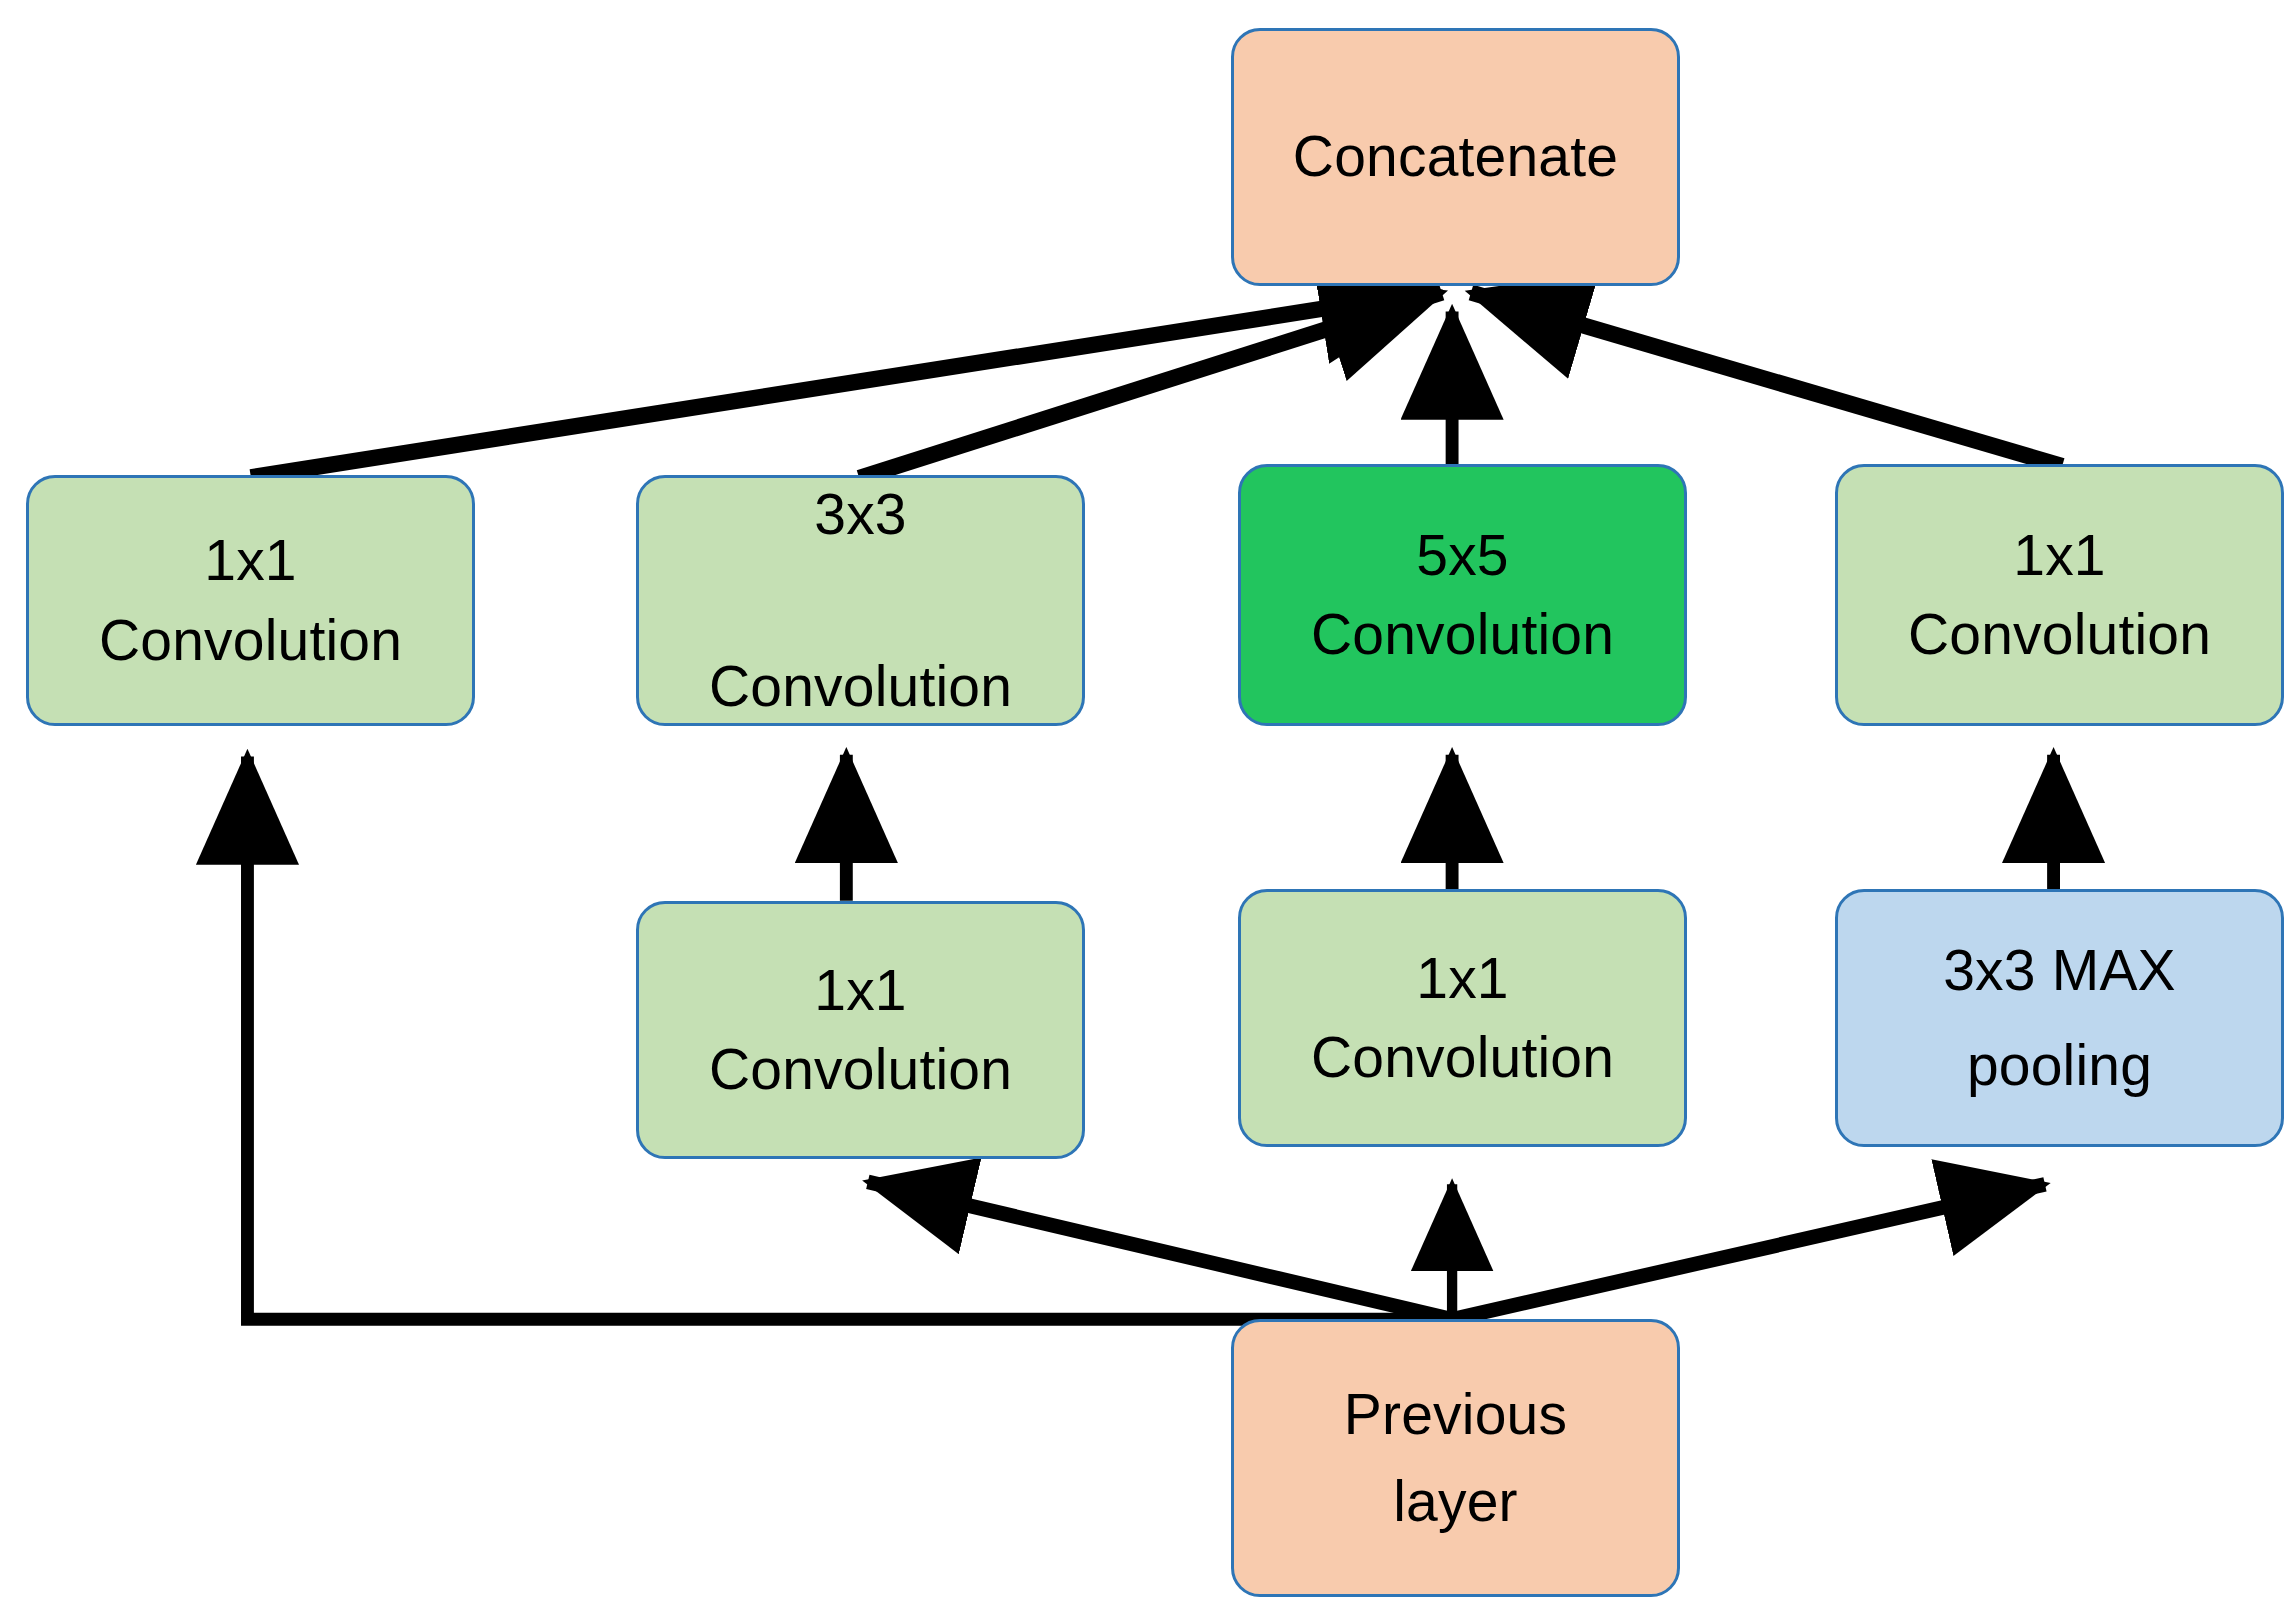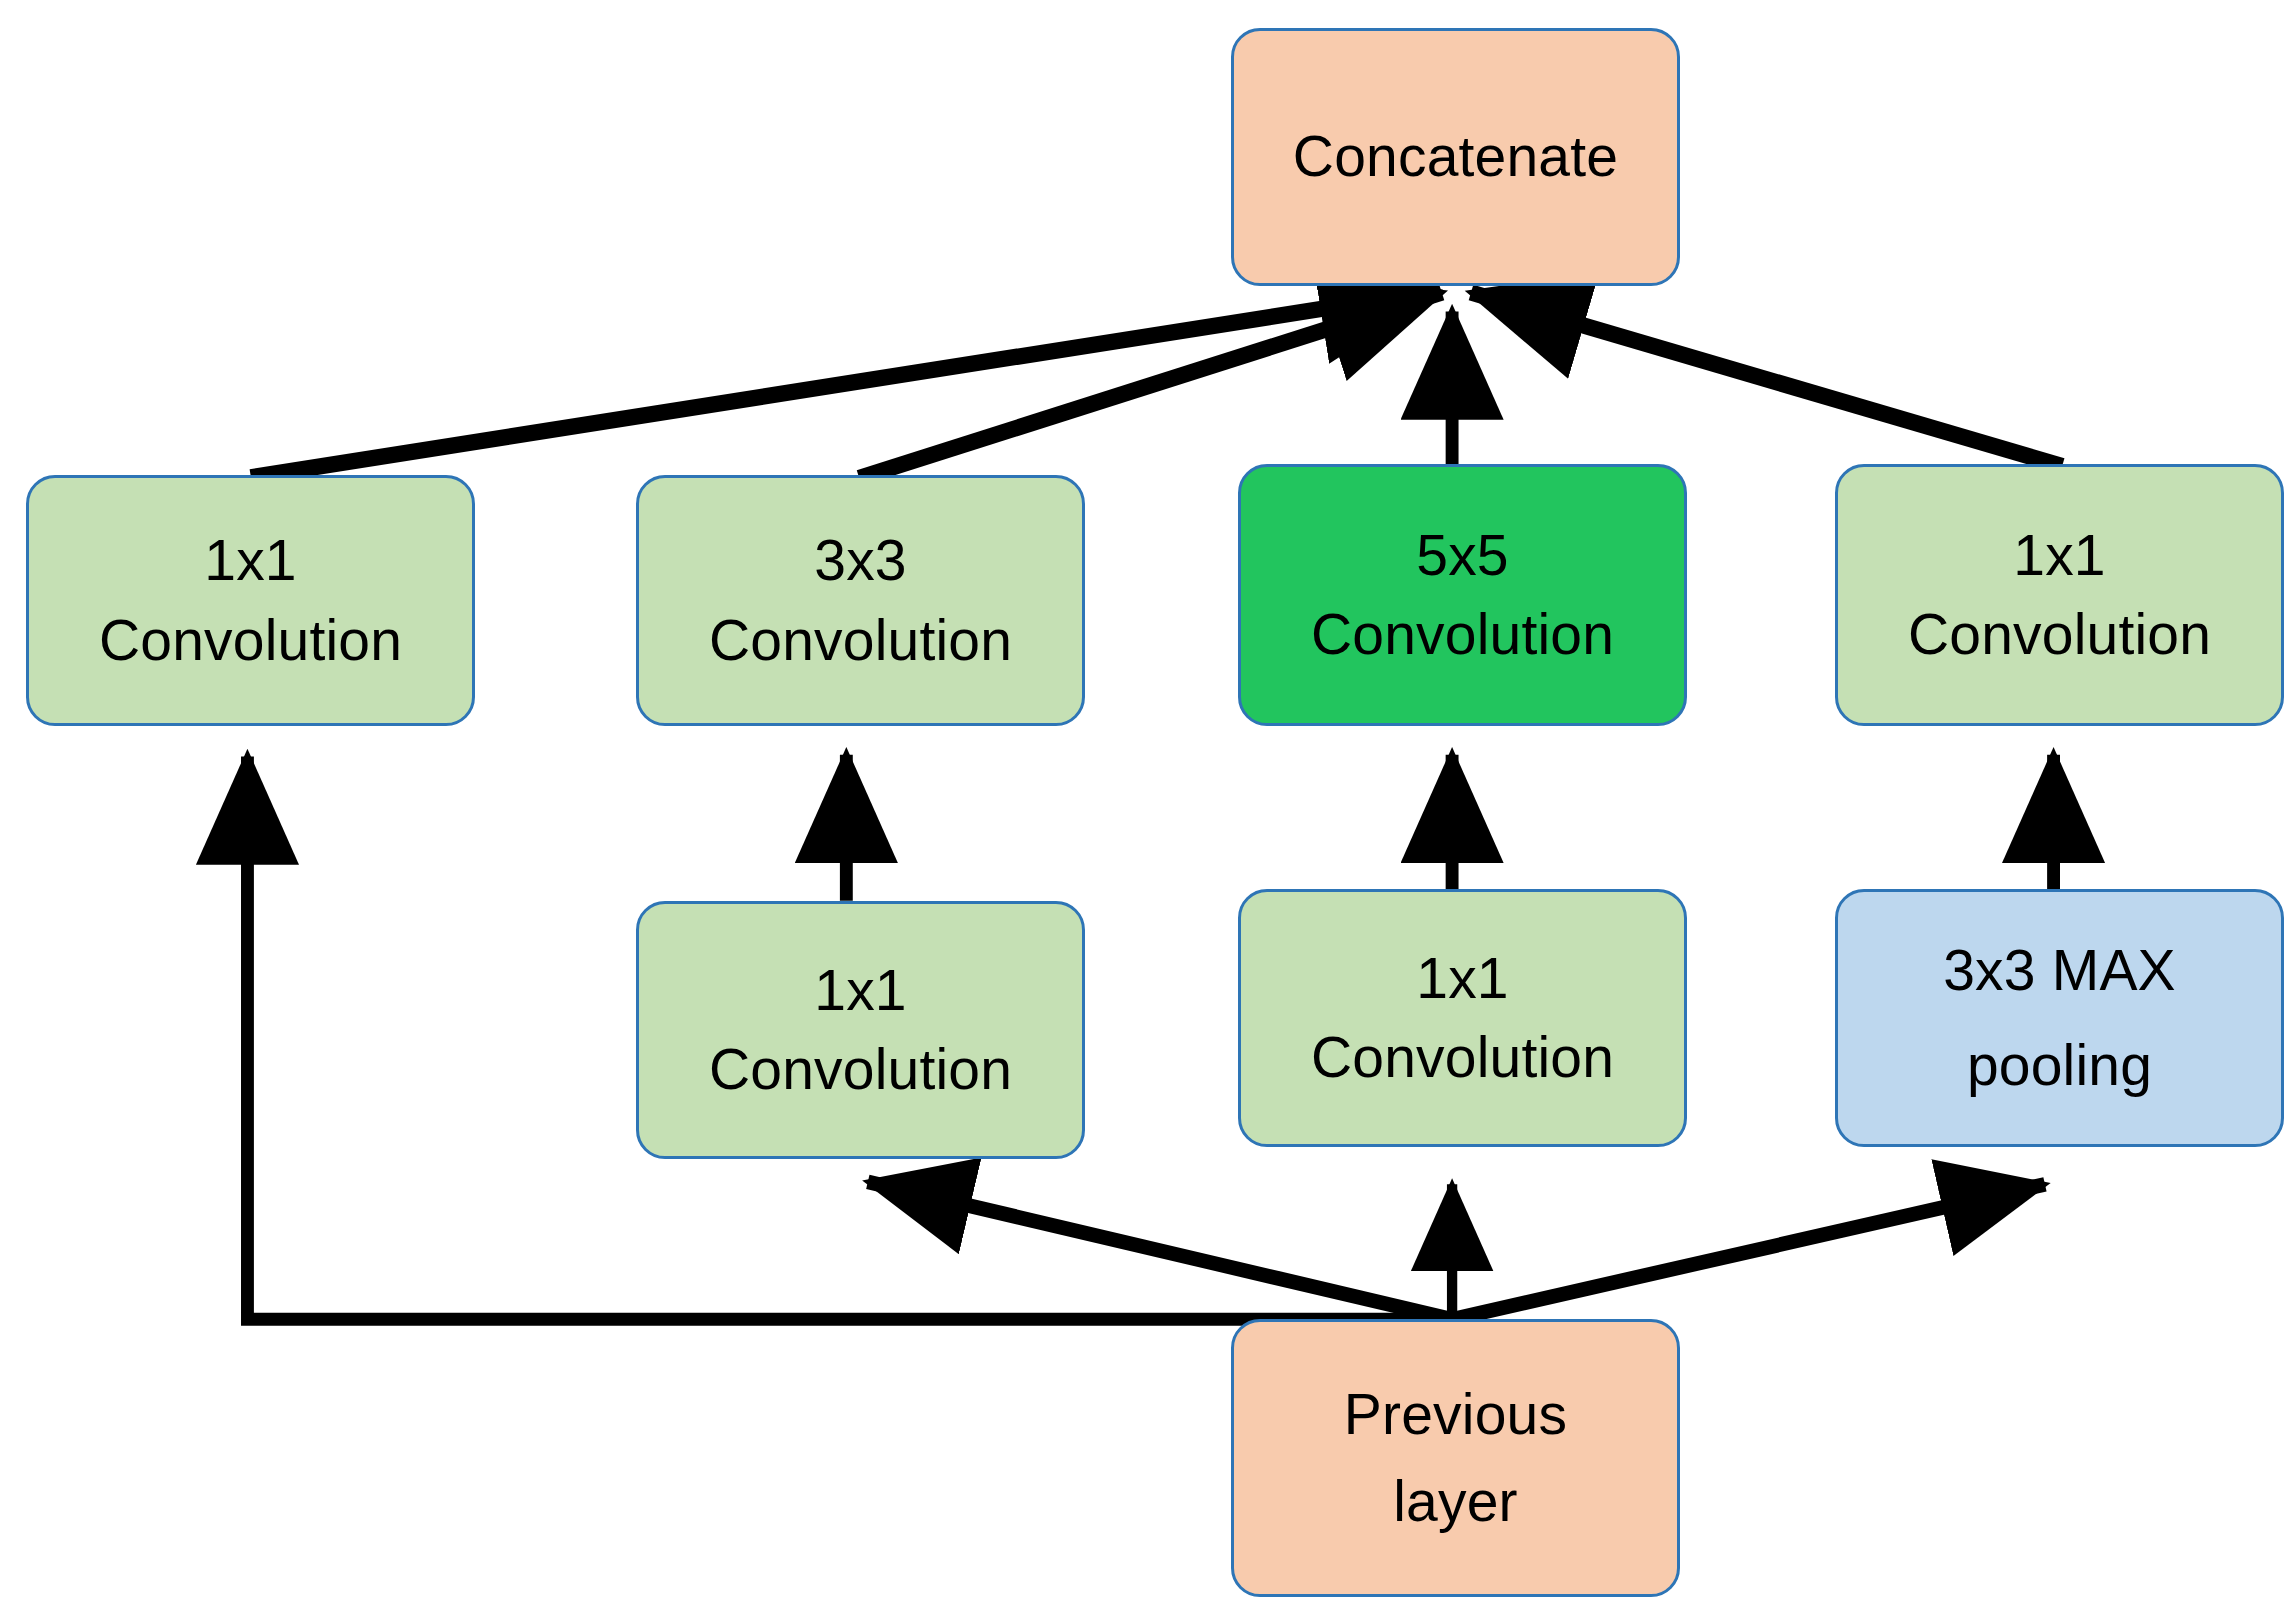--- a/index.html
+++ b/index.html
@@ -109,21 +109,21 @@
 
   <div class="node single" style="left:1231px; top:27.5px; width:449px; height:258px; background:#F8CBAD;">
     <span class="line1">Concatenate</span>
   </div>
 
   <div class="node two-line" style="left:26px; top:475px; width:449px; height:251px; background:#C5E0B4;">
     <span class="line1">1x1</span>
     <span class="line2">Convolution</span>
   </div>
 
-  <div class="node two-line" style="left:636px; top:475px; width:449px; height:251px; background:#C5E0B4;">
+  <div class="node two-line" style="left:636px; top:475px; width:449px; height:251px; background:#C5E0B4;justify-content:space-between;">
     <span class="line1">3x3</span>
     <span class="line2">Convolution</span>
   </div>
 
   <div class="node two-line" style="left:1238px; top:464px; width:449px; height:262px; background:#22c55e;">
     <span class="line1">5x5</span>
     <span class="line2">Convolution</span>
   </div>
 
   <div class="node two-line" style="left:1835px; top:464px; width:449px; height:262px; background:#C5E0B4;">

